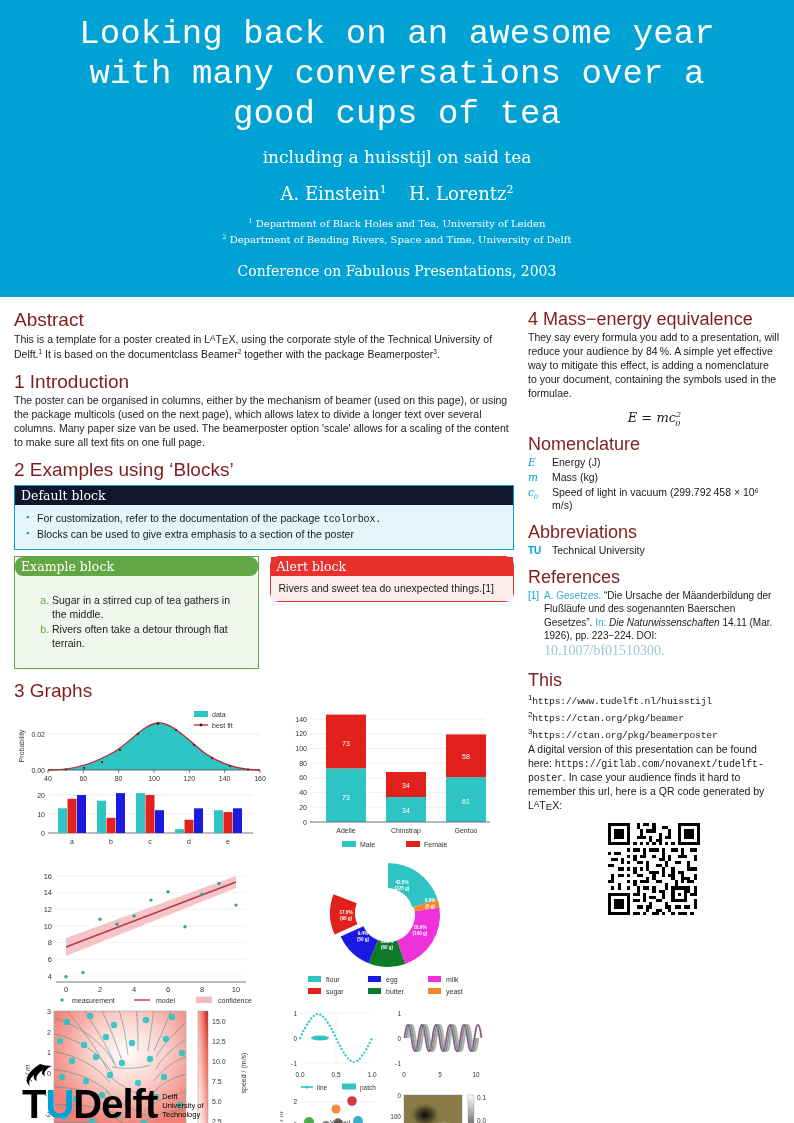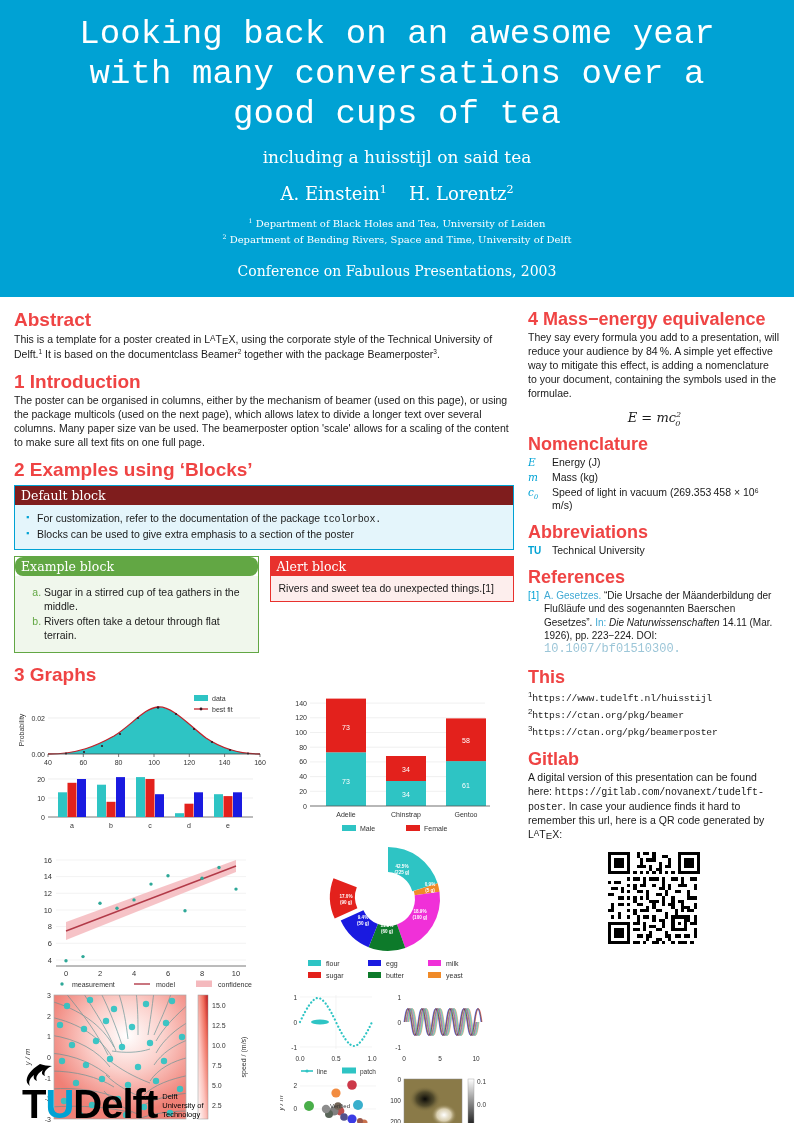--- a/index.html
+++ b/index.html
@@ -43,45 +43,45 @@
   }
   sup { font-size:0.62em; vertical-align:super; line-height:0; }
   sub { font-size:0.62em; vertical-align:sub; line-height:0; }
 
   
   .columns { display:flex; padding:10px 14px 0 14px; gap:14px; }
   .col-left { width:500px; }
   .col-right { width:252px; }
 
   h2.sec {
-    color:#ef4444; font-size:19px; font-weight:bold;
+    color:#7f1d1d; font-size:19px; font-weight:normal;
     margin:9px 0 2px 0; line-height:1.12;
   }
   h2.sec.first { margin-top:2px; }
   h2.sec.r { font-size:18px; }
   p.body { font-size:10.5px; line-height:1.33; margin:0 0 5px 0; text-align:left; }
   .mono { font-family:"Liberation Mono", monospace; font-size:10px; letter-spacing:-0.2px; }
 
   
   .block { margin-top:5px; border:1px solid; }
   .block .bt { font-family:"DejaVu Serif", serif; font-size:12.5px; padding:2px 6px; color:#fff; }
   .block .bb { padding:5px 8px 6px 8px; font-size:10.5px; line-height:1.35; }
   .blk-default { border-color:#00a2d4; }
-  .blk-default .bt { background:#7f1d1d; }
+  .blk-default .bt { background:#0f172a; }
   .blk-default .bb { background:#e4f5fb; }
   .blk-example { border-color:#62a744; }
   .blk-example .bt { background:#62a744;border-radius:8px; }
   .blk-example .bb { background:#f0f7ec; }
-  .blk-alert { border-color:#e8312d; }
+  .blk-alert { border-color:#e8312d;border-radius:9px; }
   .blk-alert .bt { background:#e8312d; }
   .blk-alert .bb { background:#fdeeed; }
   ul.bl { margin:0; padding-left:14px; list-style:none; }
   ul.bl li { position:relative; margin:1px 0; }
   ul.bl li:before { content:"▪"; color:#00a2d4; position:absolute; left:-11px; font-size:9px; top:0px; }
-  ol.al { margin:4px; padding-left:17px; }
+  ol.al { margin:12px; padding-left:17px; }
   ol.al li { margin:1px 0; }
   ol.al li::marker { color:#62a744; }
   .tworow { display:flex; gap:11px; margin-top:6px; align-items:flex-start; }
   .tworow > div { flex:1; margin-top:0; }
   .tworow .bb { min-height:0; }
 
   
   .formula { text-align:center; font-family:"DejaVu Serif", serif; font-style:italic;
              font-size:13px; margin:9px 0 9px 0; }
 
@@ -90,21 +90,21 @@
   .nom-sym { width:24px; color:#00a2d4; font-family:"DejaVu Serif", serif; font-style:italic; flex:none; }
   .nom-sym.up { font-style:normal; font-weight:bold; font-family:"Liberation Sans",sans-serif; font-size:10px; }
   .nom-def { flex:1; }
 
   
   .ref { display:flex; font-size:10px; line-height:1.33; }
   .ref-num { width:16px; color:#00a2d4; flex:none; }
   .ref-body { flex:1; }
   .ref-body .au { color:#3fa9d4; }
   .ref-body .jr { font-style:italic; }
-  .ref-body .doi { font-family:Liberation Mono, monospace; color:#9cc6d8; font-size:12px; }
+  .ref-body .doi { font-family:Liberation Serif, serif; color:#9cc6d8; font-size:14px; }
   .ref-body .insmall { color:#3fa9d4; }
 
   
   .notes { font-family:"Liberation Mono", monospace; font-size:9.7px; line-height:1.42; letter-spacing:-0.2px; }
   .notes div { margin-bottom:0px; }
   .notes .nn { font-family:"Liberation Sans", sans-serif; font-size:8px; vertical-align:super; }
 
   
   .qr-wrap { display:flex; justify-content:center; margin-top:9px; }
   .qr { display:grid; width:92px; height:92px; background:#fff; }
@@ -685,21 +685,21 @@
       <div class="nom-row">
         <div class="nom-sym">E</div>
         <div class="nom-def">Energy (J)</div>
       </div>
       <div class="nom-row">
         <div class="nom-sym">m</div>
         <div class="nom-def">Mass (kg)</div>
       </div>
       <div class="nom-row">
         <div class="nom-sym"><span>c</span><sub>0</sub></div>
-        <div class="nom-def">Speed of light in vacuum (269.353 458 × 10⁶ m/s)</div>
+        <div class="nom-def">Speed of light in vacuum (299.792 458 × 10⁶ m/s)</div>
       </div>
     </div>
 
     <h2 class="sec r">Abbreviations</h2>
     <div class="nom-row">
       <div class="nom-sym up">TU</div>
       <div class="nom-def">Technical University</div>
     </div>
 
     <h2 class="sec r">References</h2>
@@ -708,21 +708,20 @@
       <div class="ref-body"><span class="au">A. Gesetzes.</span> <span>“Die Ursache der Mäanderbildung der Flußläufe und des sogenannten Baerschen Gesetzes”.</span> <span class="insmall">In:</span> <span class="jr">Die Naturwissenschaften</span><span> 14.11 (Mar. 1926), pp. 223−224.</span><span style="font-variant:small-caps"> DOI:</span> <span class="doi">10.1007/bf01510300.</span></div>
     </div>
 
     <h2 class="sec r">This</h2>
     <div class="notes">
       <div><span class="nn">1</span><span>https://www.tudelft.nl/huisstijl</span></div>
       <div><span class="nn">2</span><span>https://ctan.org/pkg/beamer</span></div>
       <div><span class="nn">3</span><span>https://ctan.org/pkg/beamerposter</span></div>
     </div>
 
-    <h2 class="sec r">Gitlab</h2>
     <p class="body"><span>A digital version of this presentation can be found here: </span><span class="mono">https://gitlab.com/novanext/tudelft-poster</span><span>. In case your audience finds it hard to remember this url, here is a QR code generated by L</span><span style="font-size:0.78em;vertical-align:0.22em">A</span><span>T</span><span style="font-size:0.92em;vertical-align:-0.12em">E</span><span>X:</span></p>
 
     <div class="qr-wrap">
       <svg class="qr" width="92" height="92" viewBox="0 0 29 29" shape-rendering="crispEdges">
         <rect width="29" height="29" fill="#fff"></rect>
         <g fill="#000">
 
           <rect x="0" y="0" width="7" height="1"></rect>
             <rect x="0" y="6" width="7" height="1"></rect>
           <rect x="0" y="0" width="1" height="7"></rect>

